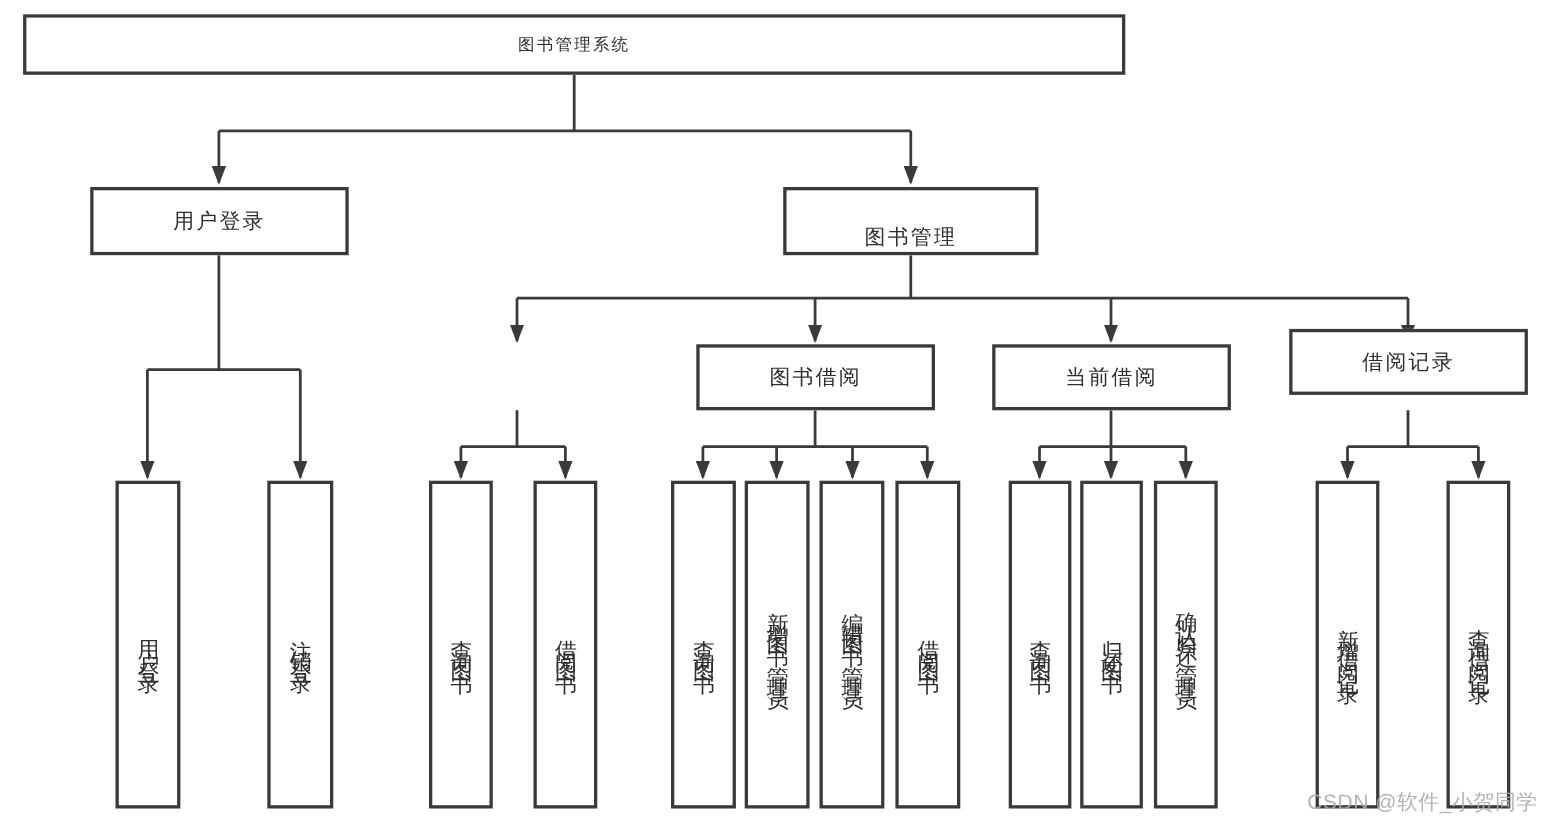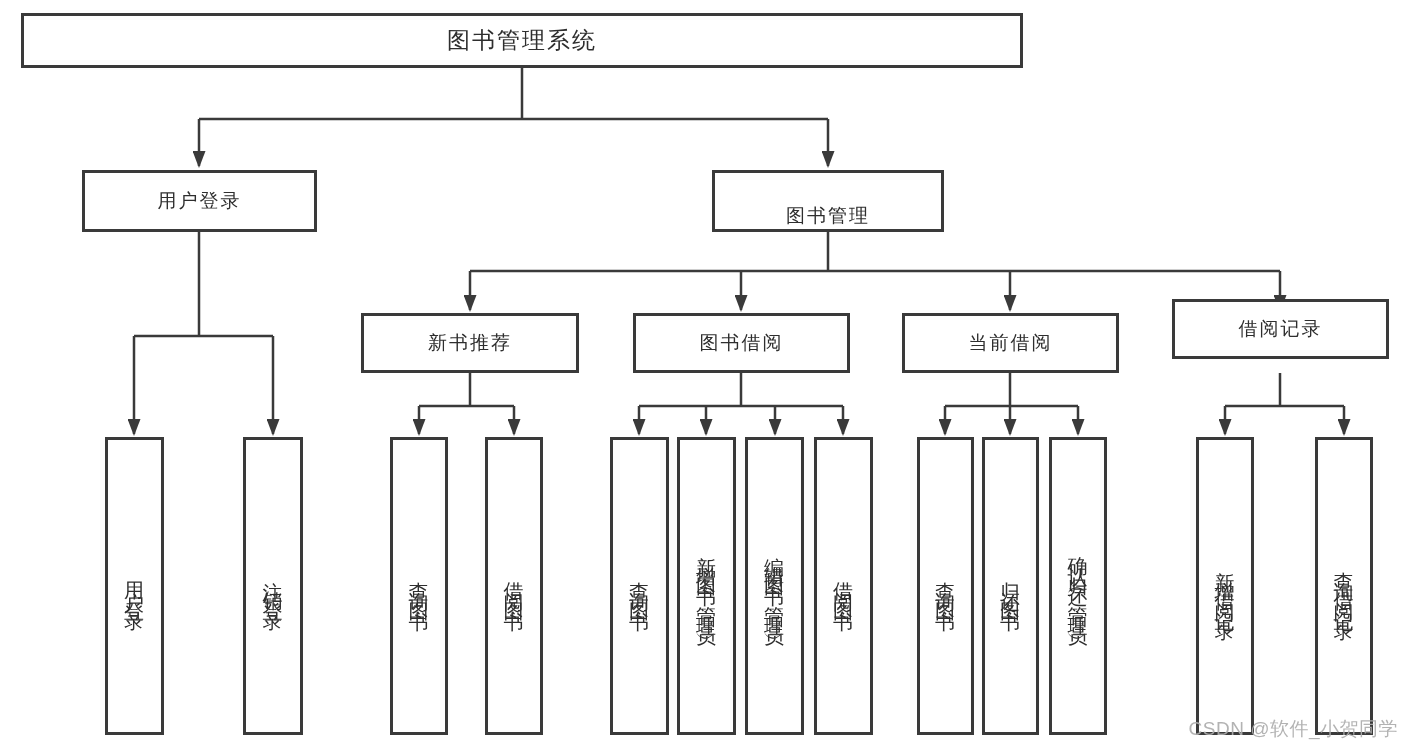--- a/index.html
+++ b/index.html
@@ -5,21 +5,21 @@
   html,body { margin:0; padding:0; background:#ffffff; }
   #canvas {
     position:relative; width:1405px; height:747px; background:#ffffff;
     font-family:"Liberation Sans", sans-serif; overflow:hidden;
   }
   .box {
     position:absolute; box-sizing:border-box; background:#ffffff;
     border:3px solid #3a3a3a; display:flex; align-items:center; justify-content:center;
   }
   .hlabel { color:#2e2e2e; font-size:19px; letter-spacing:2px; white-space:nowrap; }
-  .root-label { font-size:23px; }
+  .root-label { font-size:15px; }
   .leaf { top:437px; height:298px; }
   .vtext {
     writing-mode:vertical-rl; text-orientation:mixed;
     color:#2e2e2e; font-size:20px; letter-spacing:10px; line-height:1;
     white-space:nowrap;
   }
   #connectors { position:absolute; left:0; top:0; width:1405px; height:747px; }
   #connectors path.wire, #connectors line { stroke:#3a3a3a; stroke-width:2.5; fill:none; }
   .watermark {
     position:absolute; top:716px; right:7px;
@@ -91,23 +91,20 @@
     <span class="hlabel root-label">图书管理系统</span>
   </div>
 
   <div class="box" style="left:82px; top:170px; width:235px; height:62px;">
     <span class="hlabel">用户登录</span>
   </div>
   <div class="box" style="left:712px; top:170px; width:232px; height:62px;align-items:flex-end;">
     <span class="hlabel">图书管理</span>
   </div>
 
-  <div class="box" style="left:361px; top:313px; width:218px; height:60px;">
-    <span class="hlabel">新书推荐</span>
-  </div>
   <div class="box" style="left:902px; top:313px; width:217px; height:60px;">
     <span class="hlabel">当前借阅</span>
   </div>
   <div class="box" style="left:633px; top:313px; width:217px; height:60px;">
     <span class="hlabel">图书借阅</span>
   </div>
   <div class="box" style="left:1172px; top:299px; width:217px; height:60px;">
     <span class="hlabel">借阅记录</span>
   </div>
 

